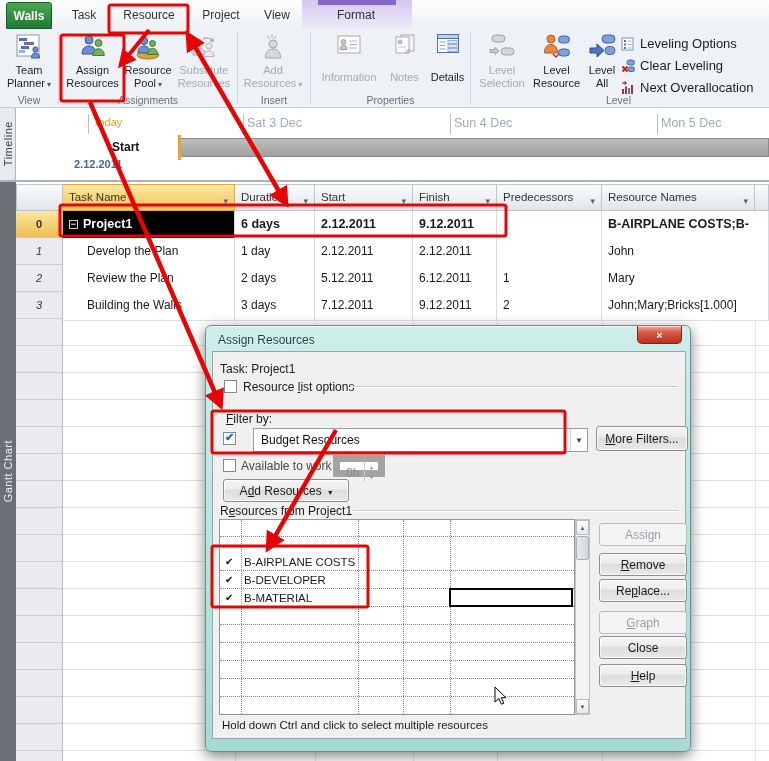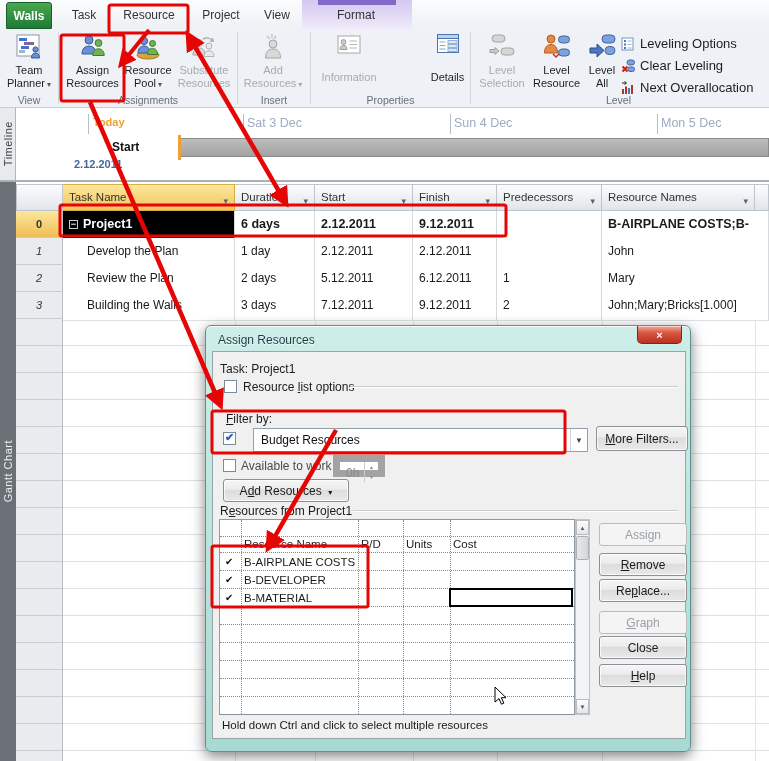--- a/index.html
+++ b/index.html
@@ -27,21 +27,21 @@
   .caret{font-size:8px;color:#555;margin-left:2px}
   .rbtn.disabled .caret{color:#a6abb0}
 
   
   #timeline{position:absolute;left:0;top:108px;width:769px;height:74px;background:#fff;border-bottom:2px solid #aab1b9}
   .panestrip{position:absolute;left:0;top:0;width:16px;display:flex;align-items:center;justify-content:center}
   .panestrip span{writing-mode:vertical-rl;transform:rotate(180deg);font-size:11px;letter-spacing:.5px}
   #tl-strip{height:72px;background:#e8eaed;border-right:1px solid #b0b6bd;color:#3c4147}
   .tl-tick{position:absolute;top:6px;width:1px;height:20px;background:#b4bfcc}
   .tl-date{position:absolute;top:8px;font-size:12.5px;color:#9cacc2}
-  #tl-today{position:absolute;top:8px;font-size:11px;font-weight:bold;color:#f0a030}
+  #tl-today{position:absolute;top:8px;font-size:11px;font-weight:normal;color:#f0a030}
   #tl-bar{position:absolute;left:179px;top:30px;width:590px;height:19px;background:linear-gradient(#bdbdbd,#a2a2a2);border:1px solid #8a8a8a}
   #tl-todaymark{position:absolute;left:178px;top:27px;width:3px;height:25px;background:#f0a030}
   #tl-start{position:absolute;left:112px;top:32px;font-size:12px;font-weight:600;color:#111}
   #tl-date0{position:absolute;left:74px;top:50px;font-size:11px;font-weight:bold;color:#44679b}
 
   
   #gantt-strip{position:absolute;left:0;top:182px;width:16px;height:579px;background:#6b7076;display:flex;align-items:center;justify-content:center}
   #gantt-strip span{writing-mode:vertical-rl;transform:rotate(180deg);font-size:11px;color:#edeff1;letter-spacing:.5px}
   .hcell{position:absolute;top:184px;height:27px;background:linear-gradient(#fbfcfd,#e1e5ea);border:1px solid #bfc5cc;border-left:none;font-size:11.5px;color:#333;padding:6px 0 0 6px;white-space:nowrap;overflow:hidden}
   .hcell .hcaret{position:absolute;right:6px;bottom:4px;font-size:9px;color:#5a6470}
@@ -184,20 +184,32 @@
           <circle cx="7.5" cy="9" r="2.4" fill="#c9c9c9" stroke="#9e9e9e"></circle>
           <path d="M4,16.5 C4,13.5 5.6,12.3 7.5,12.3 C9.4,12.3 11,13.5 11,16.5 Z" fill="#c9c9c9" stroke="#9e9e9e"></path>
           <line x1="13.5" y1="8" x2="21" y2="8" stroke="#b5b5b5"></line>
           <line x1="13.5" y1="11.5" x2="21" y2="11.5" stroke="#b5b5b5"></line>
           <line x1="13.5" y1="15" x2="21" y2="15" stroke="#b5b5b5"></line>
         </svg>
       </span>
       <span class="rlbl">Information</span>
     </div>
 
+    <div class="rbtn rbtn1line disabled" style="left:384px;width:41px">
+      <span class="ricon">
+        <svg width="24" height="24" viewBox="0 0 24 24">
+          <rect x="8" y="2" width="13" height="16" fill="#f1f1f1" stroke="#ababab"></rect>
+          <rect x="3" y="4" width="13" height="16" fill="#fff" stroke="#ababab"></rect>
+          <path d="M12,20 L16,20 L16,16 Z" fill="#e3e3e3" stroke="#ababab"></path>
+          <circle cx="7" cy="9" r="2" fill="#cfcfcf" stroke="#a5a5a5"></circle>
+          <line x1="5" y1="14" x2="13" y2="14" stroke="#c5c5c5"></line>
+        </svg>
+      </span>
+      <span class="rlbl">Notes</span>
+    </div>
 
     <div class="rbtn rbtn1line" style="left:425px;width:45px">
       <span class="ricon">
         <svg width="24" height="22" viewBox="0 0 24 22">
           <rect x="1.5" y="1.5" width="21" height="18" fill="#fff" stroke="#4f76ac"></rect>
           <rect x="1.5" y="1.5" width="21" height="4" fill="#bcd0ec" stroke="#4f76ac"></rect>
           <line x1="3.5" y1="9" x2="9.5" y2="9" stroke="#8aa6cc"></line>
           <line x1="3.5" y1="12.5" x2="9.5" y2="12.5" stroke="#8aa6cc"></line>
           <line x1="3.5" y1="16" x2="9.5" y2="16" stroke="#8aa6cc"></line>
           <rect x="12" y="7.5" width="9" height="3" fill="#dbe6f4" stroke="#9ab1d3"></rect>
@@ -387,26 +399,20 @@
 
       <div class="dtext" style="left:7px;top:152px"><span>R</span><u>e</u><span>sources from Project1</span></div>
       <div class="grpline" style="left:140px;top:158px;width:325px"></div>
 
       <div class="dlg-table">
         <div class="tvline" style="left:21px"></div>
         <div class="tvline" style="left:138px"></div>
         <div class="tvline" style="left:183px"></div>
         <div class="tvline" style="left:230px"></div>
         <div class="trow" style="top:0;height:17px"></div>
-        <div class="trow thdr" style="top:17px;height:16px">
-          <span style="left:24px">Resource Name</span>
-          <span style="left:141px">R/D</span>
-          <span style="left:186px">Units</span>
-          <span style="left:233px">Cost</span>
-        </div>
         <div class="trow" style="top:33px;height:18px">
           <span class="chk">✔</span>
           <span class="nm">B-AIRPLANE COSTS</span>
         </div>
         <div class="trow" style="top:51px;height:18px">
           <span class="chk">✔</span>
           <span class="nm">B-DEVELOPER</span>
         </div>
         <div class="trow" style="top:69px;height:18px">
           <span class="chk">✔</span>

